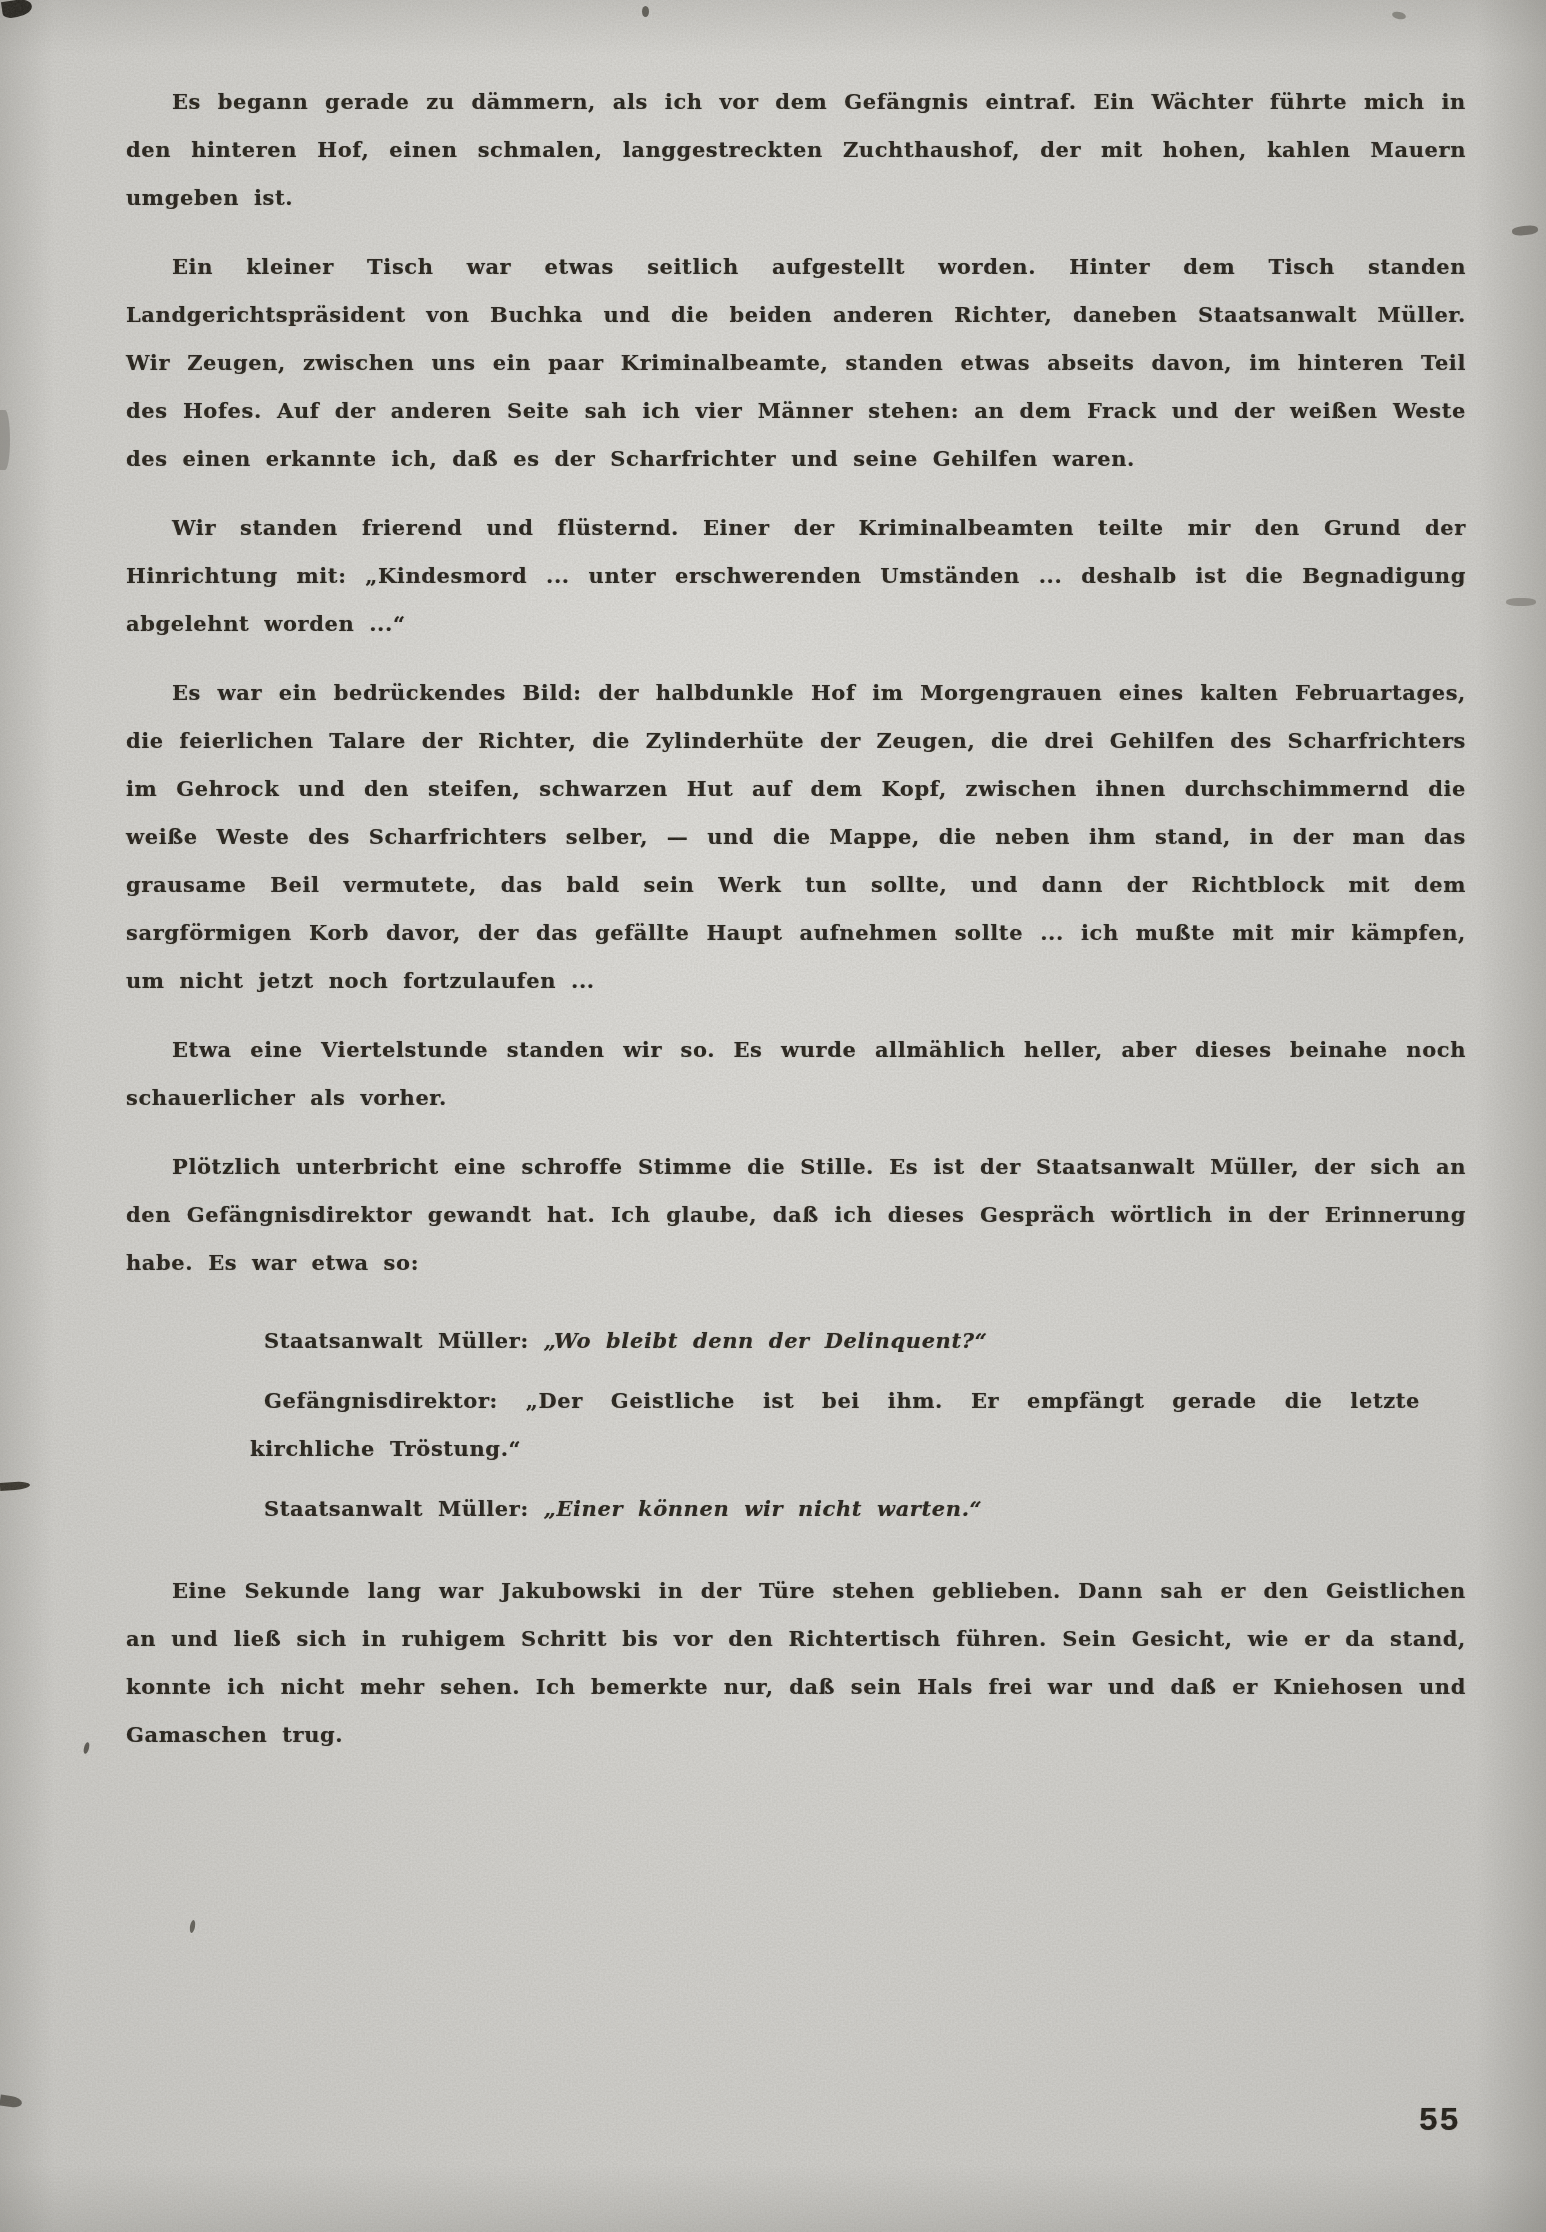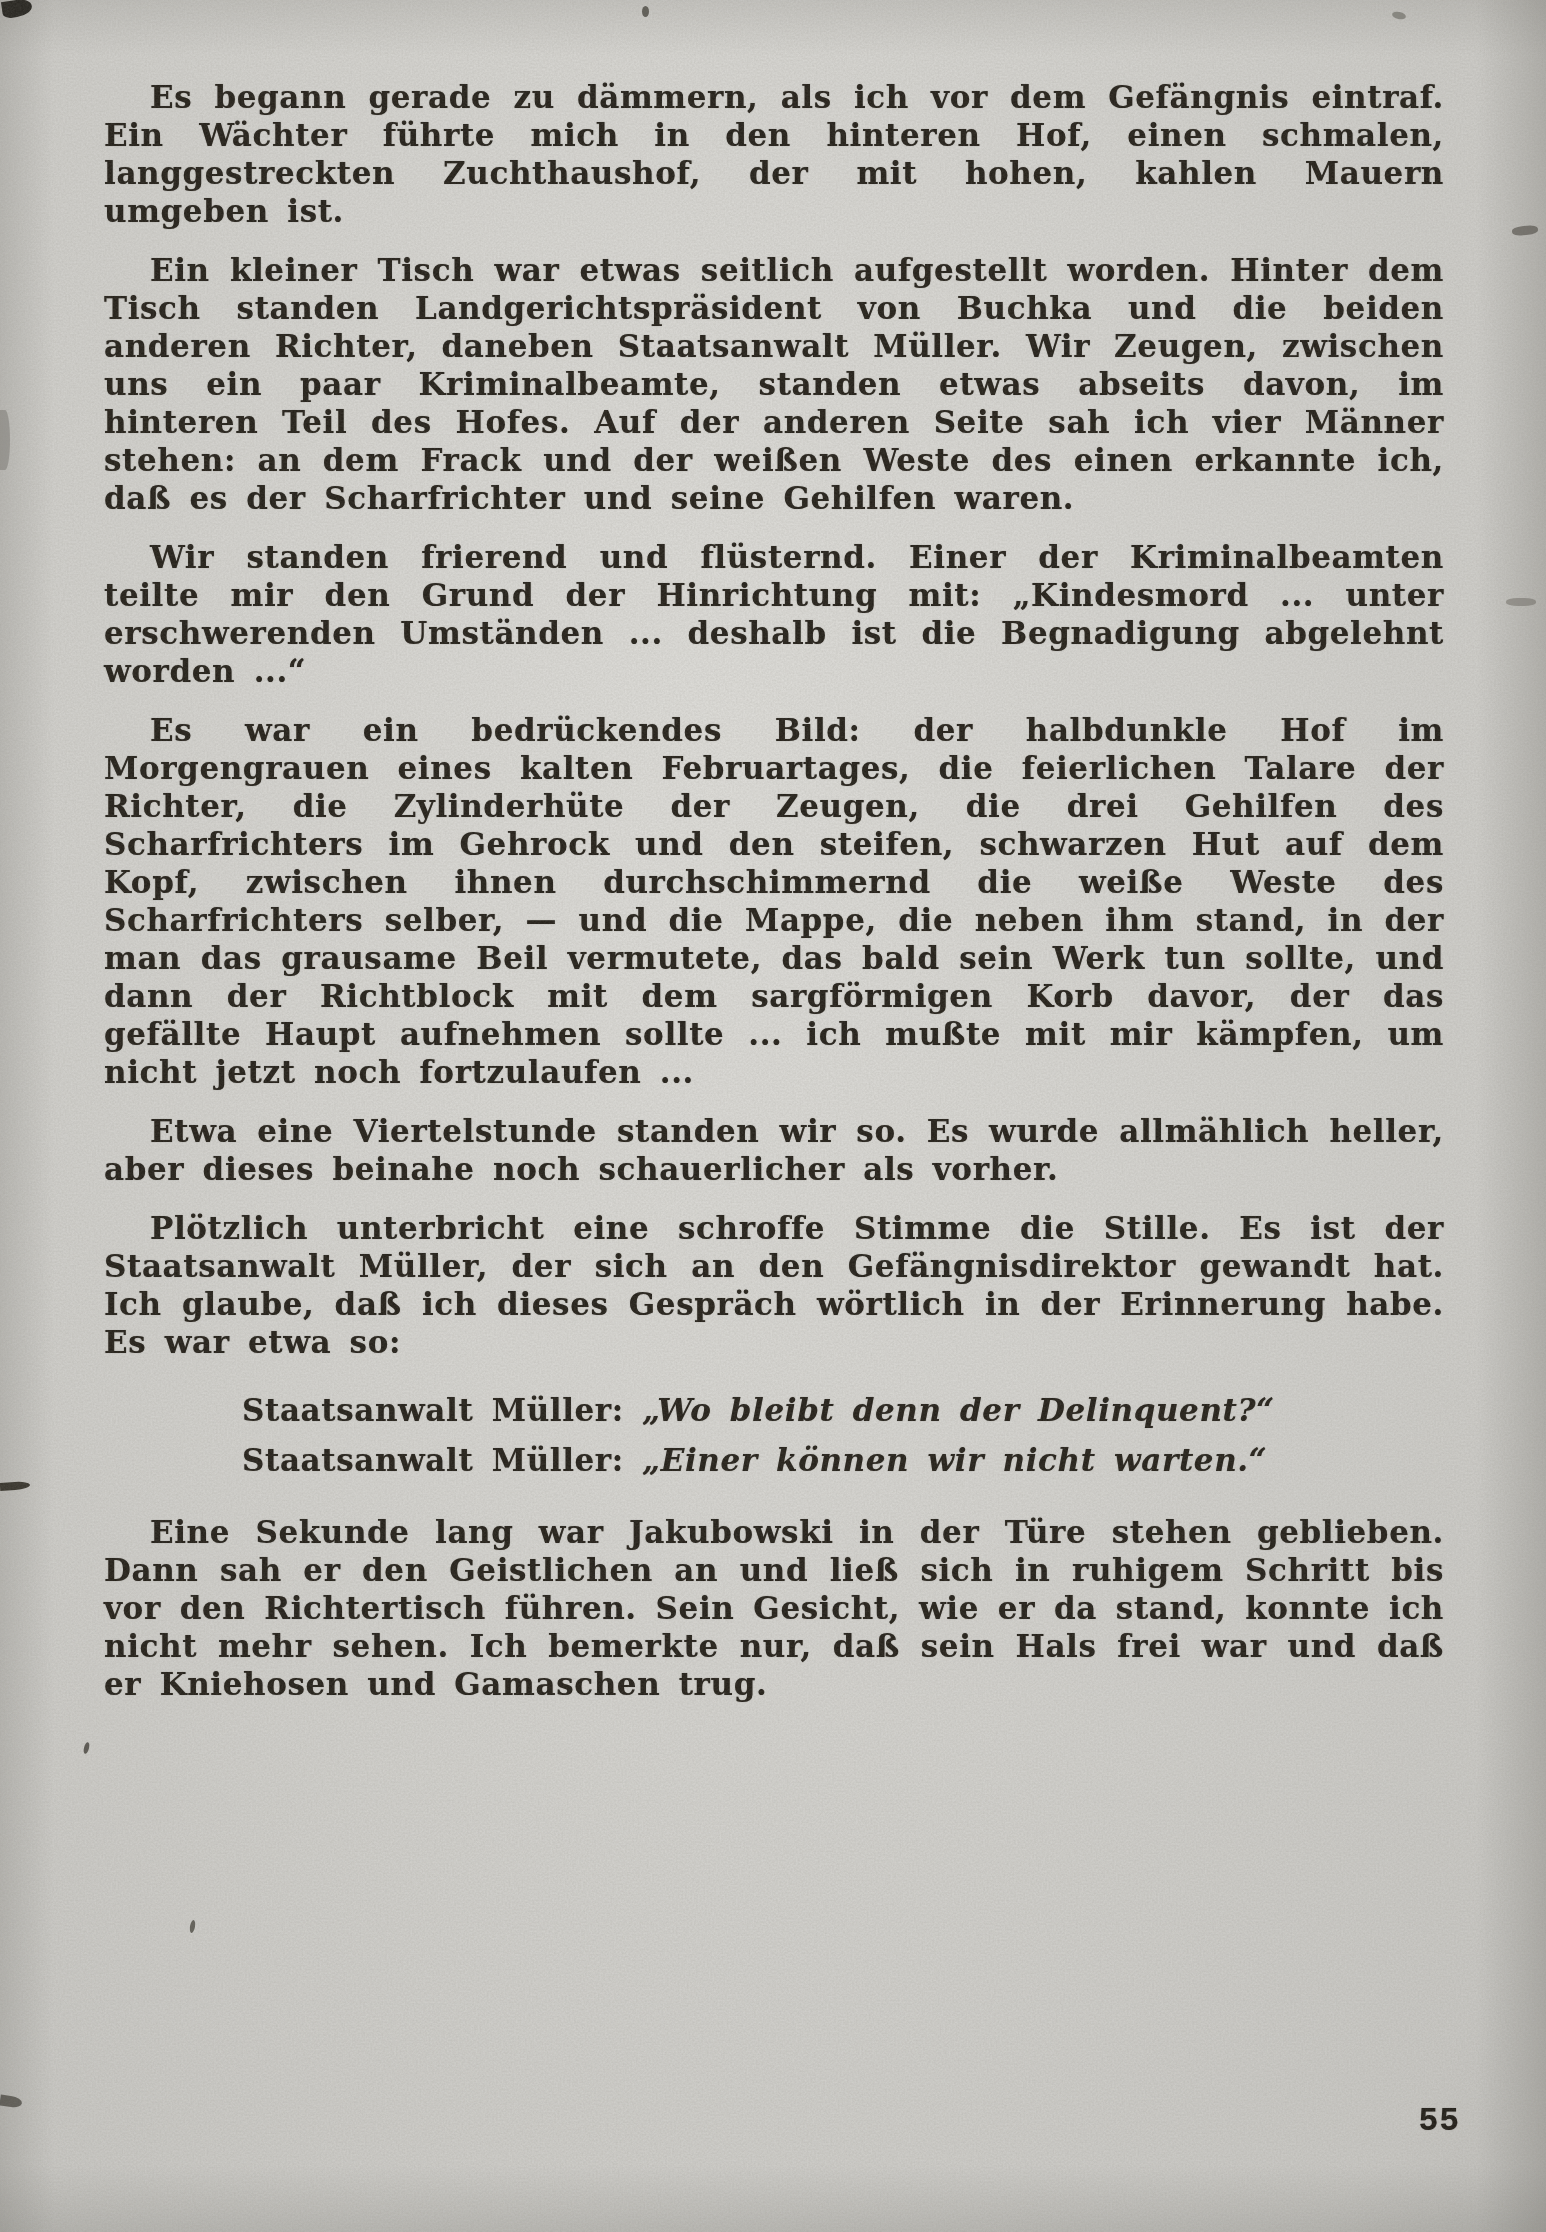--- a/index.html
+++ b/index.html
@@ -32,27 +32,27 @@
       linear-gradient(180deg, rgba(105,103,97,0.16) 0%, rgba(105,103,97,0) 2.5%, rgba(105,103,97,0) 97%, rgba(105,103,97,0.2) 100%);
   }
   .grain {
     position: absolute;
     inset: 0;
     z-index: 4;
     pointer-events: none;
   }
   .text-column {
     position: absolute;
-    left: 104px;
+    left: 126px;
     top: 78px;
     width: 1340px;
     z-index: 2;
     color: #26221b;
-    font-size: 31px;
-    line-height: 38px;
+    font-size: 21px;
+    line-height: 48px;
     font-weight: bold;
     text-align: justify;
     letter-spacing: 0.6px;
     word-spacing: 7px;
     text-shadow: 0 0 1px rgba(38,34,27,0.45);
   }
   .text-column p.para {
     margin: 0 0 21px 0;
     text-indent: 46px;
   }
@@ -178,20 +178,24 @@
     <p class="para">Es war ein bedrückendes Bild: der halbdunkle Hof im Morgengrauen eines kalten Februartages, die feierlichen Talare der Richter, die Zylinderhüte der Zeugen, die drei Gehilfen des Scharfrichters im Gehrock und den steifen, schwarzen Hut auf dem Kopf, zwischen ihnen durchschimmernd die weiße Weste des Scharfrichters selber, — und die Mappe, die neben ihm stand, in der man das grausame Beil vermutete, das bald sein Werk tun sollte, und dann der Richtblock mit dem sargförmigen Korb davor, der das gefällte Haupt aufnehmen sollte ... ich mußte mit mir kämpfen, um nicht jetzt noch fortzulaufen ...</p>
     <p class="para">Etwa eine Viertelstunde standen wir so. Es wurde allmählich heller, aber dieses beinahe noch schauerlicher als vorher.</p>
     <p class="para">Plötzlich unterbricht eine schroffe Stimme die Stille. Es ist der Staatsanwalt Müller, der sich an den Gefängnisdirektor gewandt hat. Ich glaube, daß ich dieses Gespräch wörtlich in der Erinnerung habe. Es war etwa so:</p>
 
     <div class="dialogue">
       <p class="dline">
         <span>Staatsanwalt Müller:</span>
         <span class="speech-italic">„Wo bleibt denn der Delinquent?“</span>
       </p>
       <p class="dline">
+        <span>Gefängnisdirektor:</span>
+        <span>„Der Geistliche ist bei ihm. Er empfängt gerade die letzte kirchliche Tröstung.“</span>
+      </p>
+      <p class="dline">
         <span>Staatsanwalt Müller:</span>
         <span class="speech-italic">„Einer können wir nicht warten.“</span>
       </p>
     </div>
 
     <p class="para">Eine Sekunde lang war Jakubowski in der Türe stehen geblieben. Dann sah er den Geistlichen an und ließ sich in ruhigem Schritt bis vor den Richtertisch führen. Sein Gesicht, wie er da stand, konnte ich nicht mehr sehen. Ich bemerkte nur, daß sein Hals frei war und daß er Kniehosen und Gamaschen trug.</p>
   </div>
 
   <div class="page-number">55</div>
 

